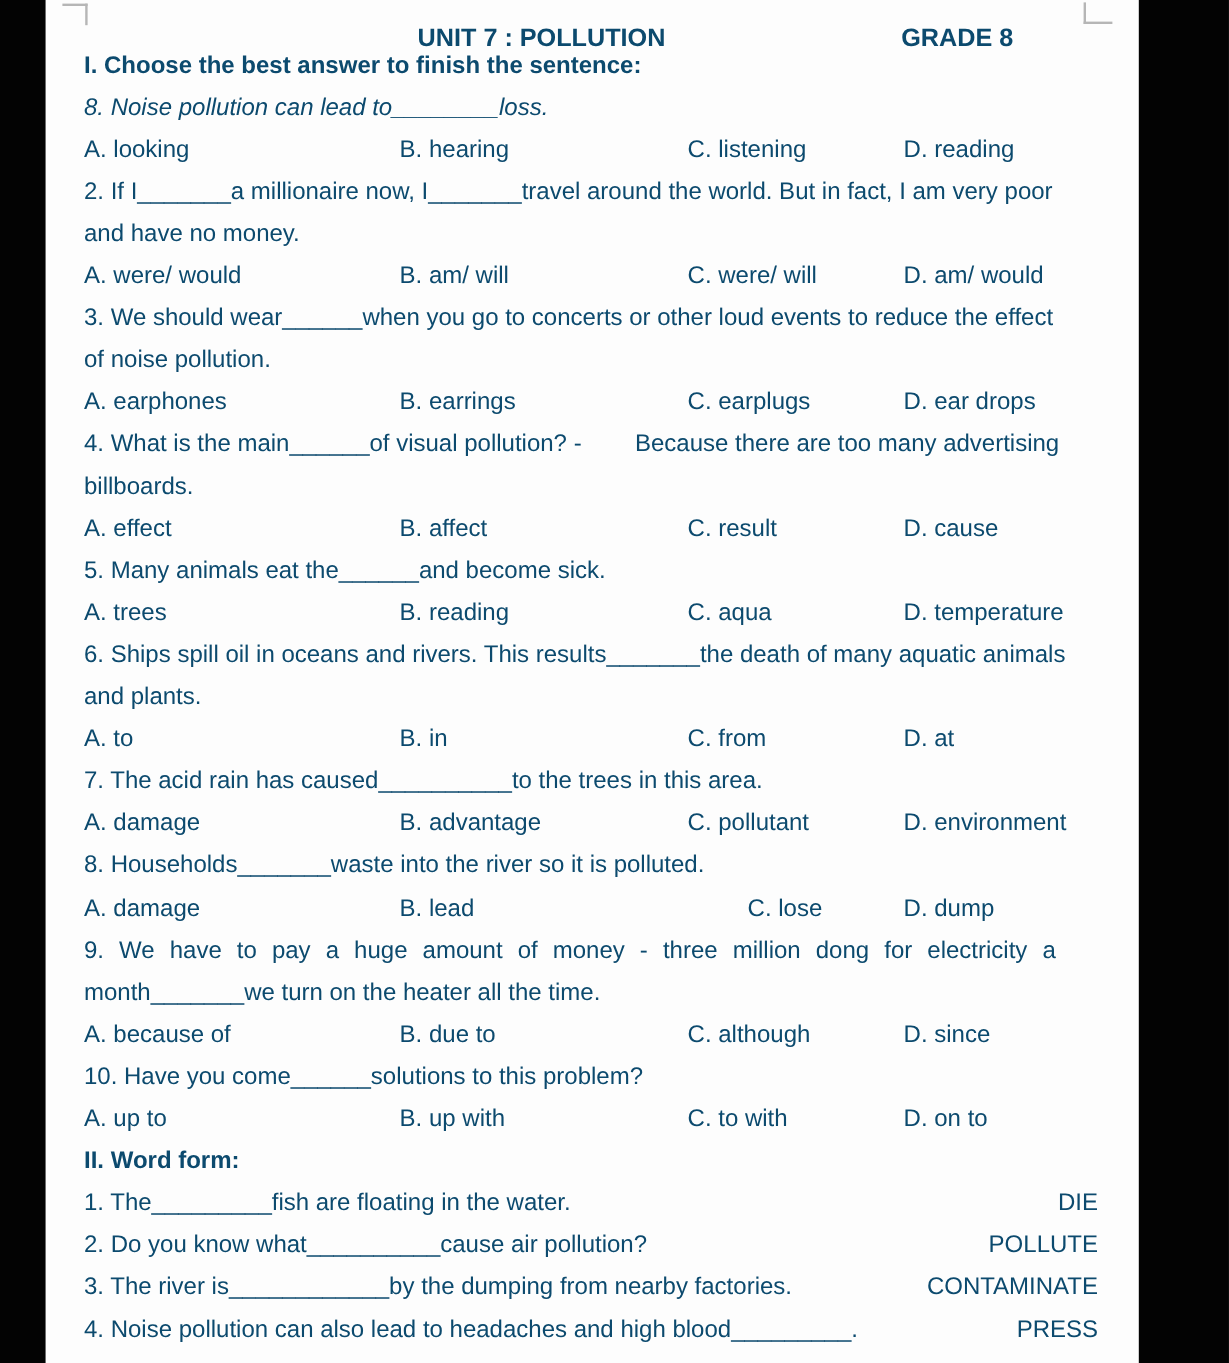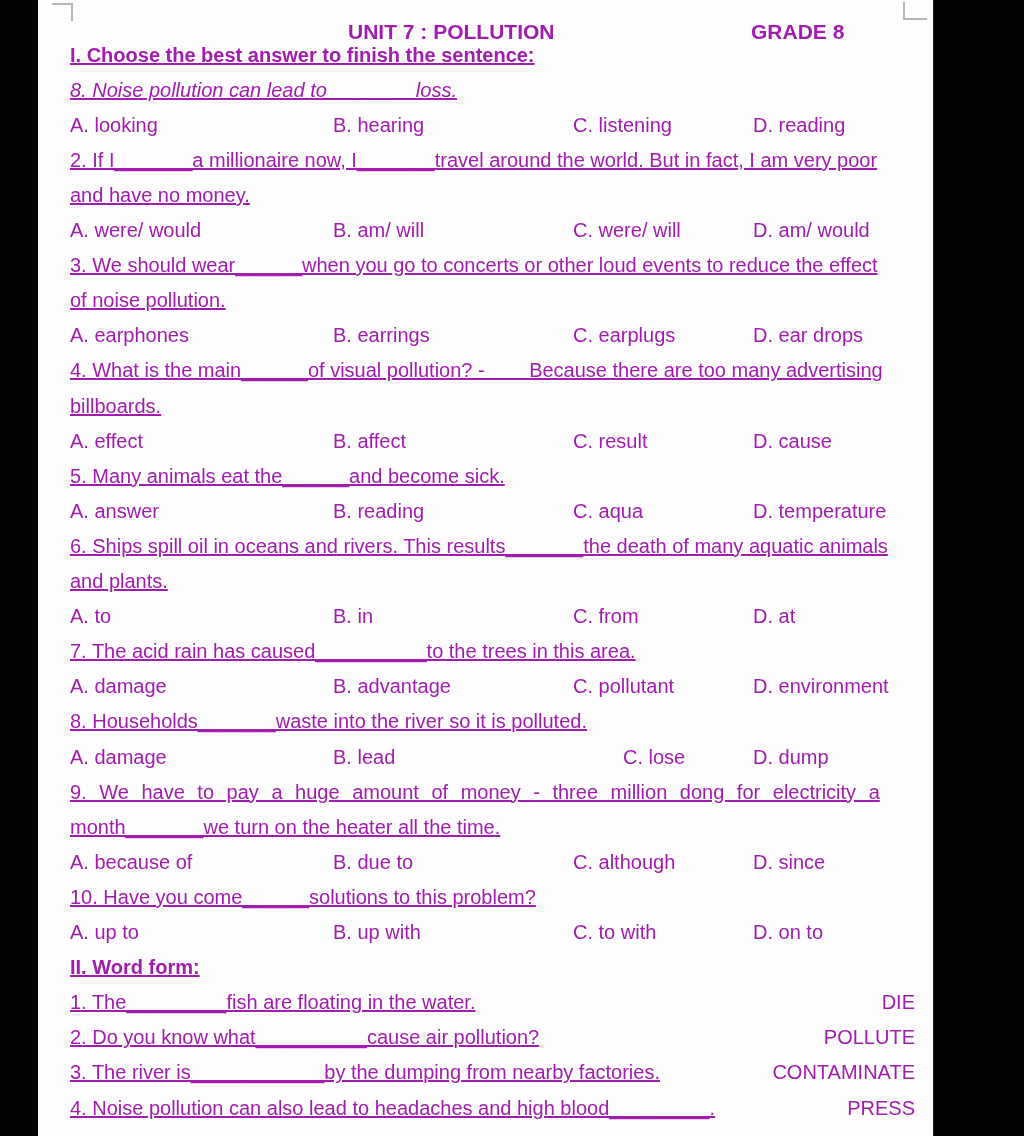--- a/index.html
+++ b/index.html
@@ -2,37 +2,37 @@
 <html><head>
 <meta charset="utf-8">
 <style>
   html,body{margin:0;padding:0;}
   body{
     width:1024px;height:1136px;position:relative;background:#000;
     font-family:"Liberation Sans", sans-serif;overflow:hidden;
   }
   .page{
     position:absolute;left:38px;top:0;width:895px;height:1136px;
-    background:#fdfdfd;color:#a21caf;
+    background:#fdfdfd;color:#0c4a6e;padding-left:16px;
   }
   .bar{position:absolute;top:0;height:1136px;background:#030303;}
   .bar-left{left:0;width:38px;border-right:1px solid #2a2a2a;}
   .bar-right{left:933px;width:91px;border-left:1px solid #1a1a1a;}
   .corner{position:absolute;}
   .corner-l{left:14px;top:3px;width:19px;height:16px;
     border-top:2px solid #b6b6b6;border-right:2px solid #b6b6b6;}
   .corner-r{left:865px;top:2px;width:22px;height:16px;
     border-left:2px solid #b6b6b6;border-bottom:2px solid #b6b6b6;}
   .hdr{position:absolute;top:20px;height:24px;line-height:24px;
     font-size:21px;font-weight:700;white-space:pre;}
   .hdr-title{left:310px;}
   .hdr-grade{left:713px;}
   .line{
     position:absolute;left:32px;height:35px;line-height:35px;
-    font-size:20px;white-space:pre;text-decoration:underline;
+    font-size:20px;white-space:pre;
   }
   .heading{font-weight:700;}
   .italic{font-style:italic;}
   .spread{word-spacing:7px;}
   .opt{position:absolute;top:0;white-space:pre;}
   .opt0{left:0;}
   .opt1{left:263px;text-align:right;}
   .opt2{left:475px;margin-left:28px;}
   .opt3{left:683px;}
   .shifted-c .opt2{left:525px;}
@@ -56,21 +56,21 @@
       <div class="line body" style="top: 142.8px;">2. If I_______a millionaire now, I_______travel around the world. But in fact, I am very poor</div>
       <div class="line body" style="top: 177.9px;">and have no money.</div>
       <div class="line options" style="top: 213px;"><span class="opt opt0">A. were/ would</span><span class="opt opt1">B. am/ will</span><span class="opt opt2">C. were/ will</span><span class="opt opt3">D. am/ would</span></div>
       <div class="line body" style="top: 248.1px;">3. We should wear______when you go to concerts or other loud events to reduce the effect</div>
       <div class="line body" style="top: 283.2px;">of noise pollution.</div>
       <div class="line options" style="top: 318.3px;"><span class="opt opt0">A. earphones</span><span class="opt opt1">B. earrings</span><span class="opt opt2">C. earplugs</span><span class="opt opt3">D. ear drops</span></div>
       <div class="line body" style="top: 353.4px;">4. What is the main______of visual pollution? -        Because there are too many advertising</div>
       <div class="line body" style="top: 388.5px;">billboards.</div>
       <div class="line options" style="top: 423.6px;"><span class="opt opt0">A. effect</span><span class="opt opt1">B. affect</span><span class="opt opt2">C. result</span><span class="opt opt3">D. cause</span></div>
       <div class="line body" style="top: 458.7px; text-align: right;">5. Many animals eat the______and become sick.</div>
-      <div class="line options" style="top: 493.8px;"><span class="opt opt0">A. answer</span><span class="opt opt1">B. reading</span><span class="opt opt2">C. aqua</span><span class="opt opt3">D. temperature</span></div>
+      <div class="line options" style="top: 493.8px;"><span class="opt opt0">A. trees</span><span class="opt opt1">B. reading</span><span class="opt opt2">C. aqua</span><span class="opt opt3">D. temperature</span></div>
       <div class="line body" style="top: 528.9px;">6. Ships spill oil in oceans and rivers. This results_______the death of many aquatic animals</div>
       <div class="line body" style="top: 564px;">and plants.</div>
       <div class="line options" style="top: 599.1px;"><span class="opt opt0">A. to</span><span class="opt opt1">B. in</span><span class="opt opt2">C. from</span><span class="opt opt3">D. at</span></div>
       <div class="line body" style="top: 634.2px;">7. The acid rain has caused__________to the trees in this area.</div>
       <div class="line options" style="top: 669.3px;"><span class="opt opt0">A. damage</span><span class="opt opt1">B. advantage</span><span class="opt opt2">C. pollutant</span><span class="opt opt3">D. environment</span></div>
       <div class="line body" style="top: 704.4px;">8. Households_______waste into the river so it is polluted.</div>
       <div class="line options shifted-c" style="top: 739.5px;"><span class="opt opt0">A. damage</span><span class="opt opt1">B. lead</span><span class="opt opt2">C. lose</span><span class="opt opt3">D. dump</span></div>
       <div class="line body spread" style="top: 774.6px;">9. We have to pay a huge amount of money - three million dong for electricity a</div>
       <div class="line body" style="top: 809.7px;">month_______we turn on the heater all the time.</div>
       <div class="line options" style="top: 844.8px;"><span class="opt opt0">A. because of</span><span class="opt opt1">B. due to</span><span class="opt opt2">C. although</span><span class="opt opt3">D. since</span></div>

